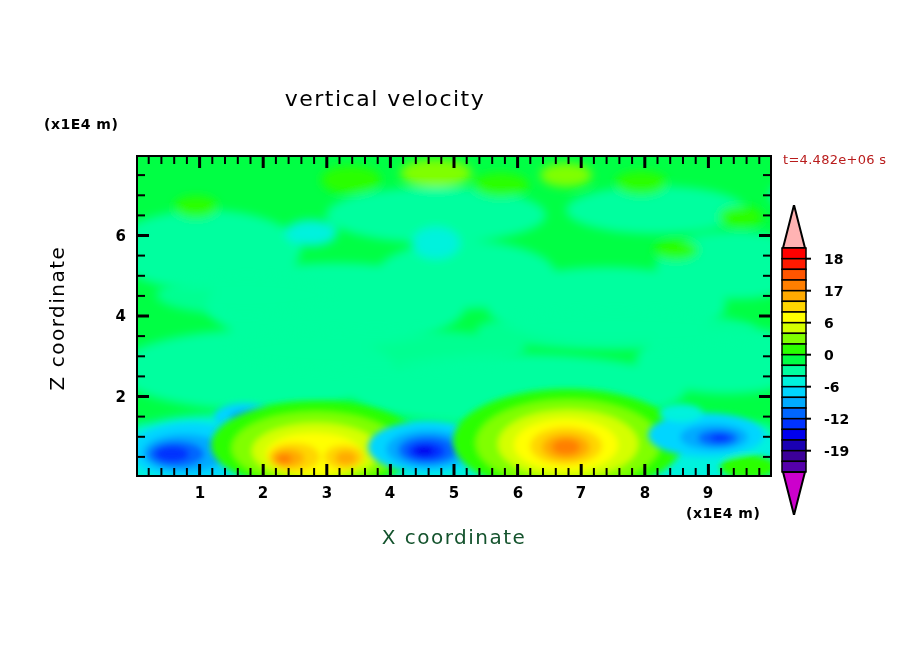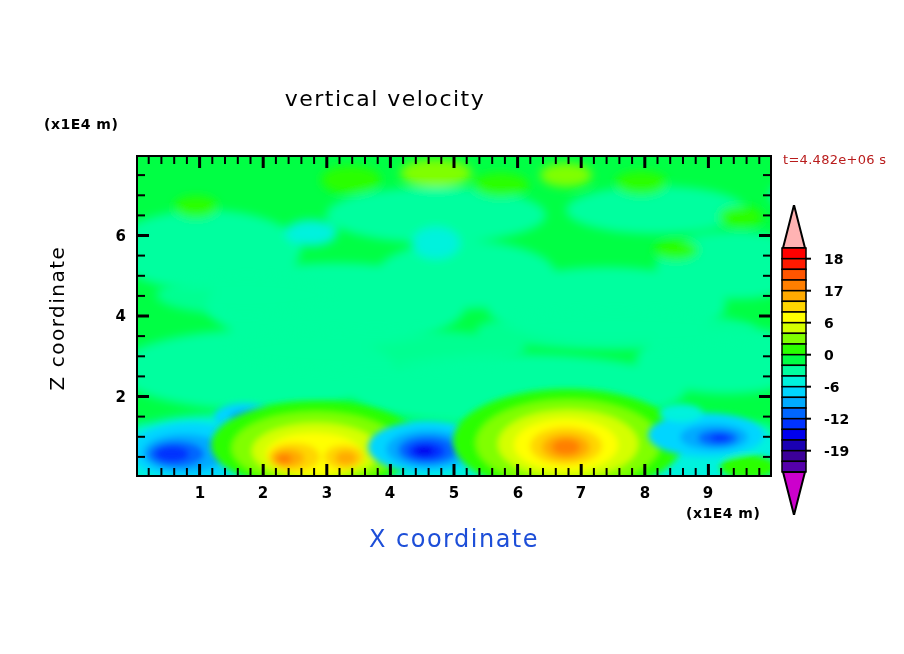--- a/index.html
+++ b/index.html
@@ -57,23 +57,23 @@
     color: #b91c1c;
     letter-spacing: 0.3px;
     white-space: nowrap;
   }
   .xaxis-title {
     position: absolute;
     left: 136px;
     top: 525px;
     width: 636px;
     text-align: center;
-    font-size: 24px;
+    font-size: 20px;
     letter-spacing: 1.5px;
-    color: #1d4ed8;
+    color: #14532d;
   }
   .zaxis-title {
     position: absolute;
     left: -23px;
     top: 306px;
     width: 160px;
     text-align: center;
     font-size: 20px;
     letter-spacing: 1.5px;
     color: #000;

